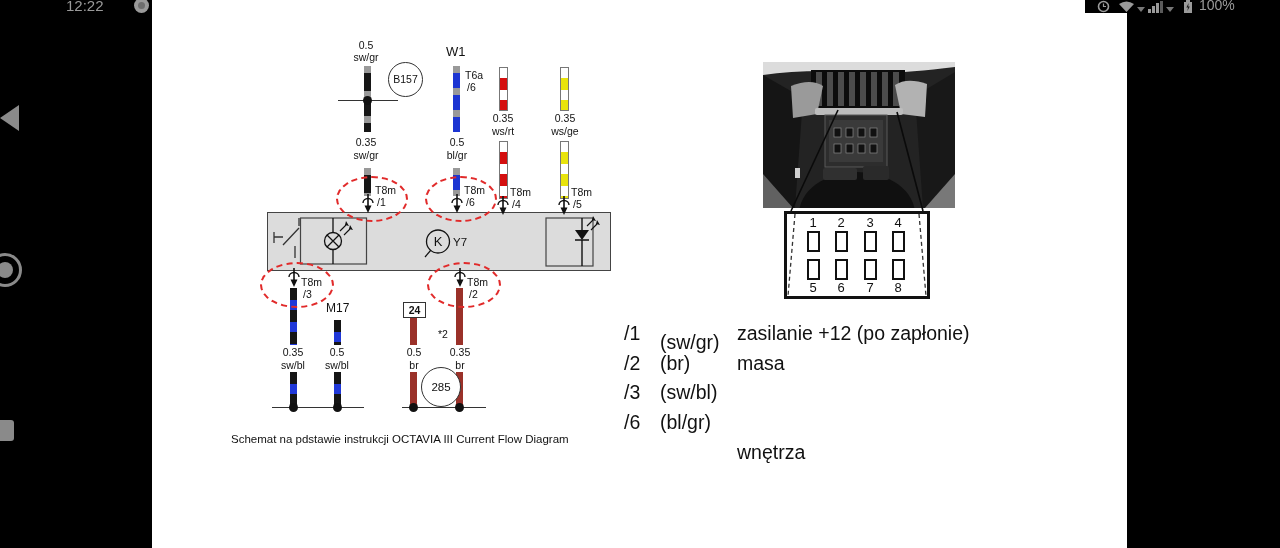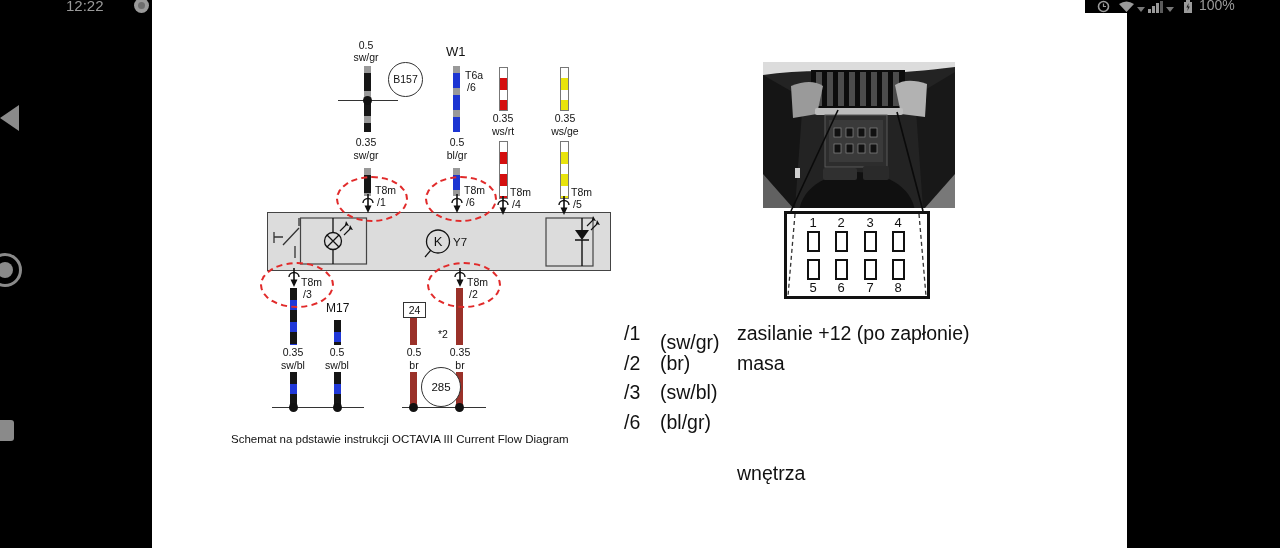--- a/index.html
+++ b/index.html
@@ -34,21 +34,21 @@
   .brw{background:#9a3129;}
   .dot{position:absolute;width:9px;height:9px;border-radius:50%;background:#111;z-index:3;}
   .gnd{position:absolute;height:0;border-top:1.6px solid #333;}
   .circle-cmp{position:absolute;border:1.5px solid #333;border-radius:50%;background:#fff;
               font-size:10.5px;text-align:center;z-index:4;}
   .ellipse-red{position:absolute;border:2px dashed #e12a2a;border-radius:50%;z-index:6;}
   .cmp-box{position:absolute;left:267px;top:212px;width:344px;height:59px;background:#dcdcdc;
            border:1.5px solid #444;box-sizing:border-box;z-index:1;}
   .conn{position:absolute;width:14px;height:20px;z-index:5;}
   .n24{position:absolute;left:403px;top:302px;width:21px;height:14px;border:1px solid #333;
-       font-size:10.5px;text-align:center;line-height:14px;background:#fff;z-index:4;}
+       font-size:10.5px;text-align:center;line-height:14px;background:#fff;z-index:4;font-weight:bold;}
   .caption{position:absolute;left:231px;top:433px;font-size:11.5px;color:#111;white-space:nowrap;}
   
   .panel-title{position:absolute;left:763px;top:34px;width:192px;text-align:center;font-size:20.5px;color:#111;}
   .pinbox{position:absolute;left:784px;top:211px;width:146px;height:88px;border:3px solid #111;
           box-sizing:border-box;background:#fff;z-index:3;}
   .pin{position:absolute;width:13px;height:21px;border:2.6px solid #111;box-sizing:border-box;background:#fff;}
   .pinnum{position:absolute;width:20px;text-align:center;font-size:13px;color:#111;}
   .leg{position:absolute;font-size:19.5px;color:#111;white-space:nowrap;}
 </style>
 </head>
@@ -293,15 +293,15 @@
   <div class="leg" style="left:624px;top:352px">/2</div>
   <div class="leg" style="left:660px;top:352px">(br)</div>
   <div class="leg" style="left:737px;top:352px">masa</div>
 
   <div class="leg" style="left:624px;top:381px">/3</div>
   <div class="leg" style="left:660px;top:381px">(sw/bl)</div>
 
   <div class="leg" style="left:624px;top:411px">/6</div>
   <div class="leg" style="left:660px;top:411px">(bl/gr)</div>
 
-  <div class="leg" style="left:737px;top:462px">wnętrza</div>
+  <div class="leg" style="left:737px;top:441px">wnętrza</div>
 
 </div>
 
 </body></html>

